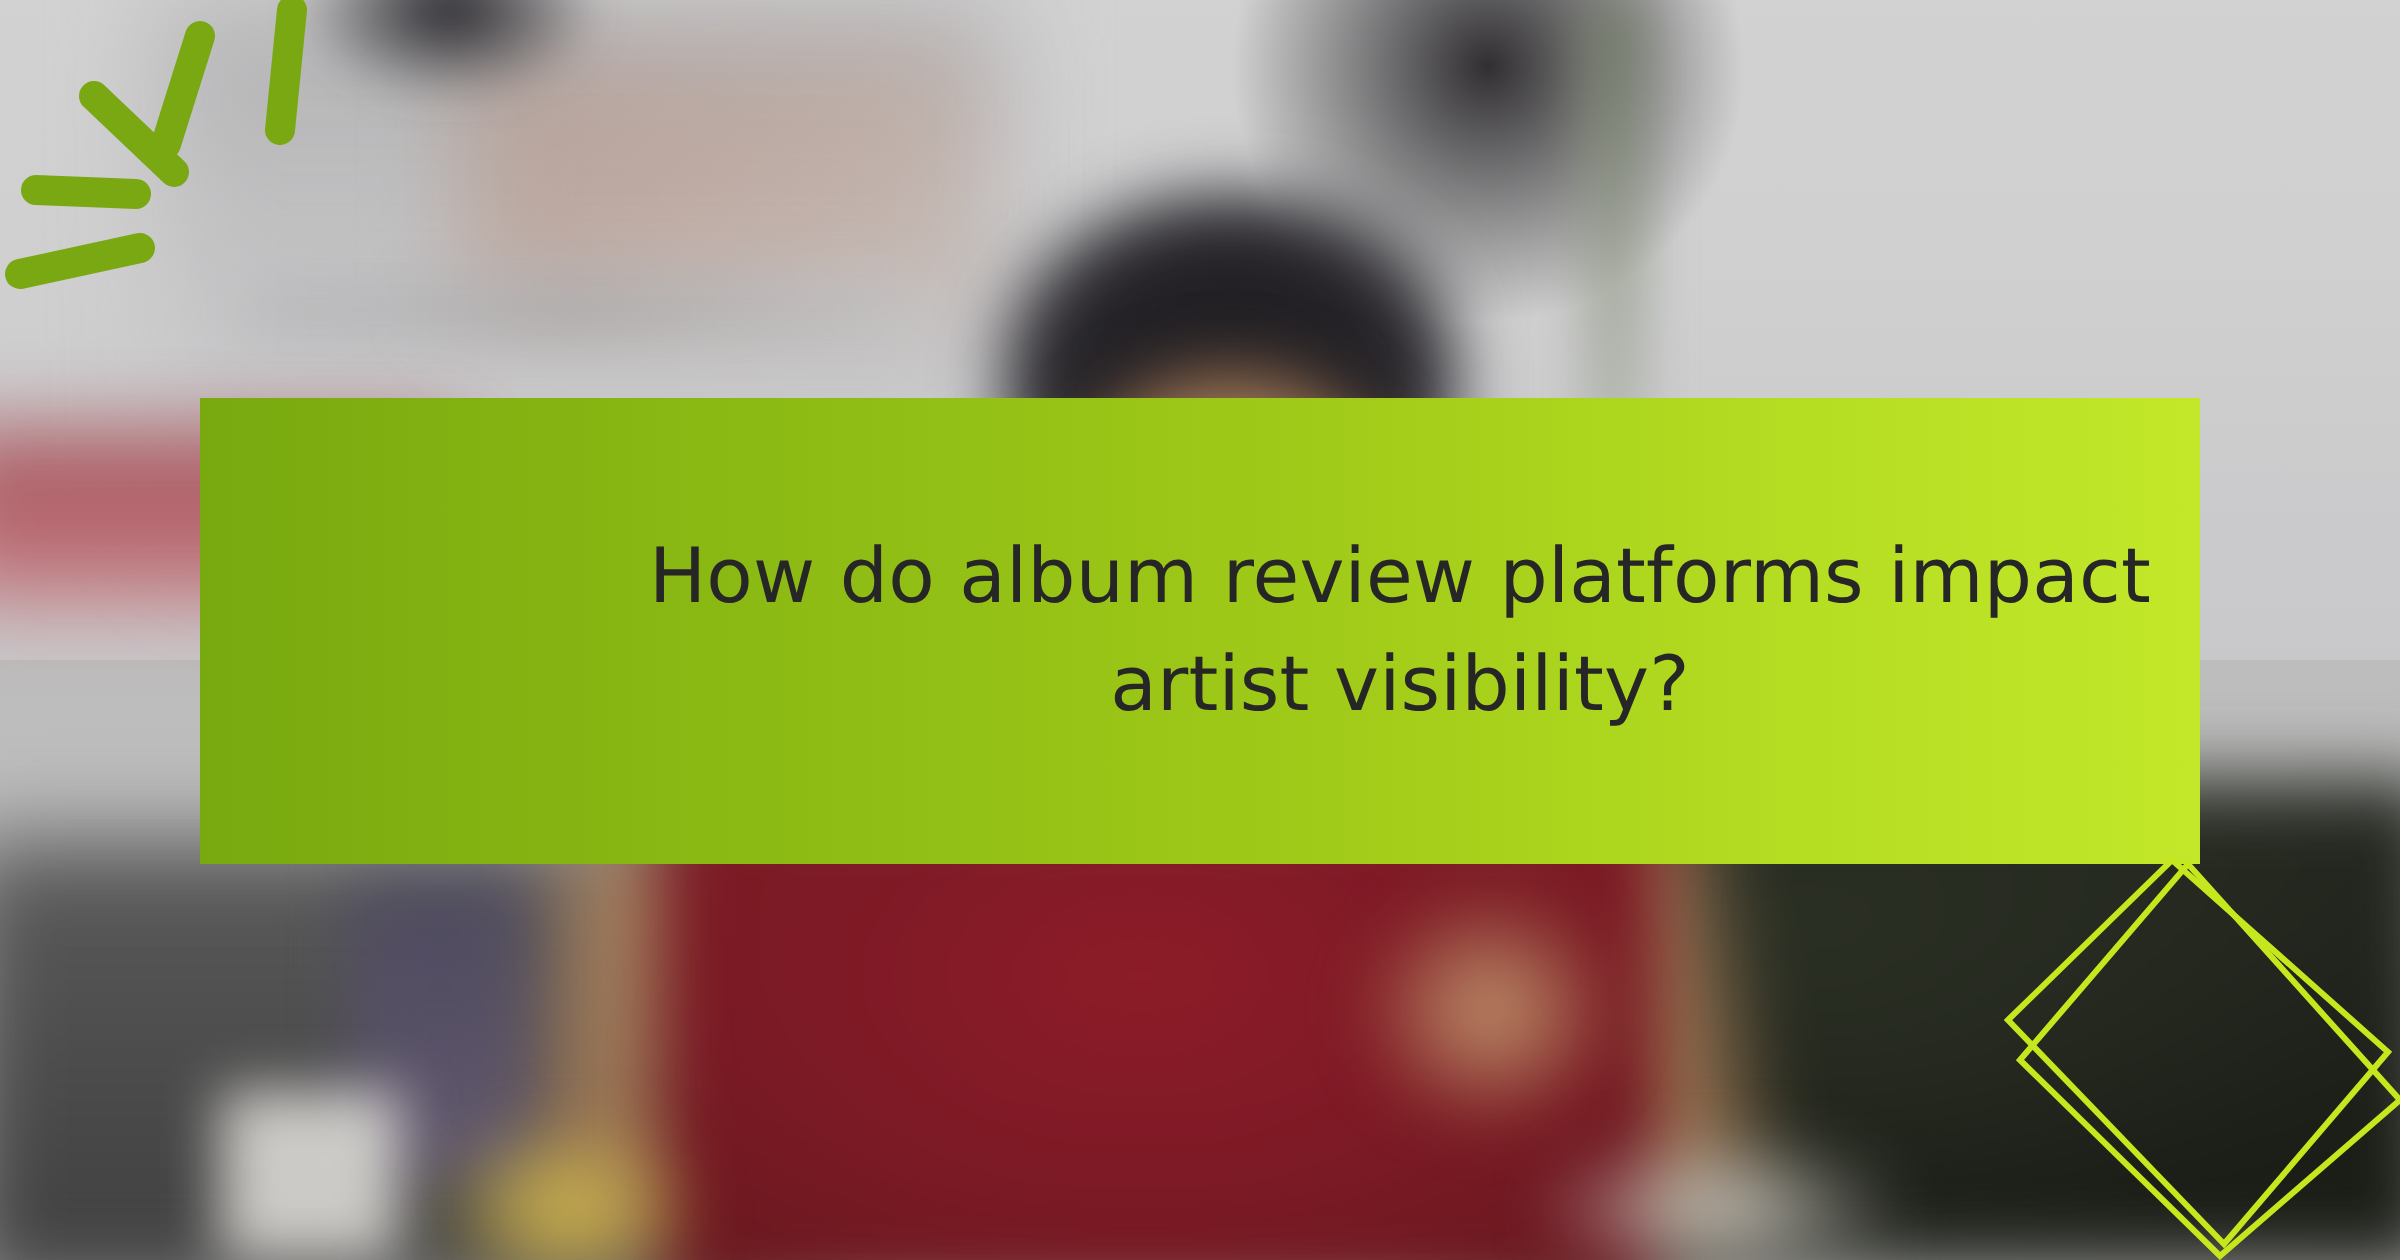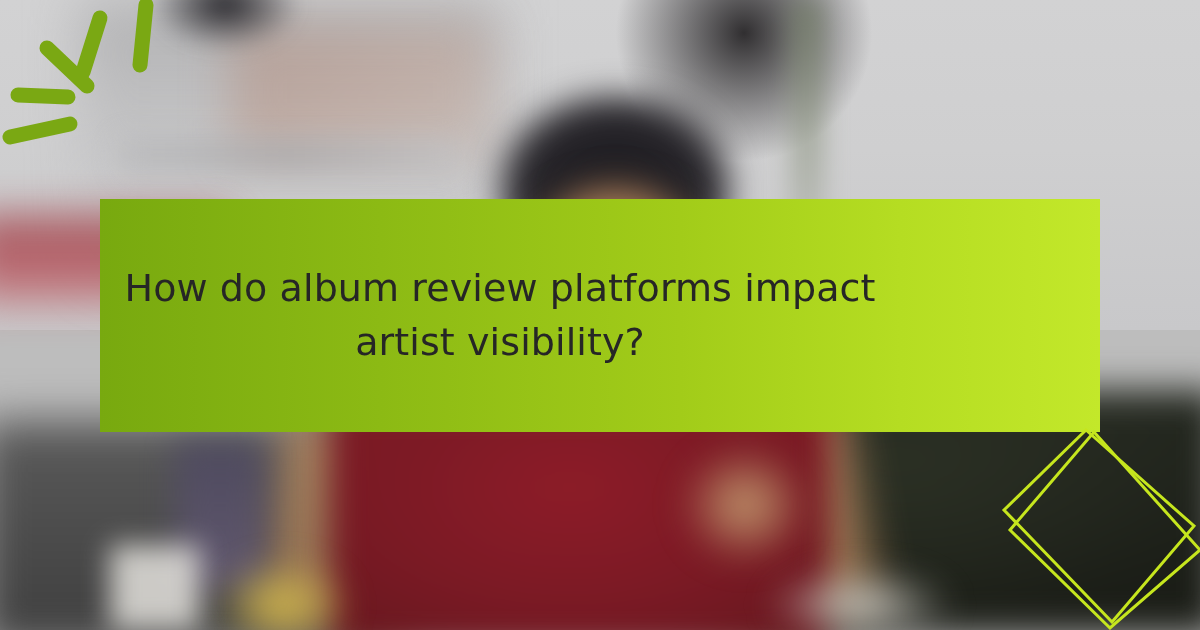--- a/index.html
+++ b/index.html
@@ -190,21 +190,21 @@
   .sunburst { position:absolute; left:0; top:0; width:250px; height:200px; }
 
   
   .banner {
     position:absolute;
     left:100px; top:199px;
     width:1000px; height:233px;
     background:linear-gradient(90deg,#78a90f 0%, #8cba14 28%, #a2cc19 58%, #b5dd22 80%, #c3e82a 100%);
     display:flex;
     align-items:center;
-    justify-content:flex-start;
+    justify-content:flex-end;
   }
 
   .banner-title {
     width:800px;
     text-align:center;
     font-size:38px;
     line-height:1.42;
     font-weight:400;
     color:#262626;
     letter-spacing:.1px;

